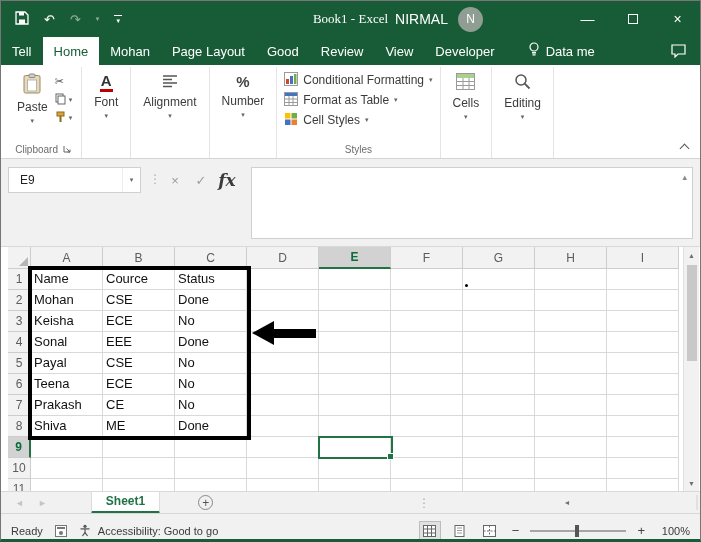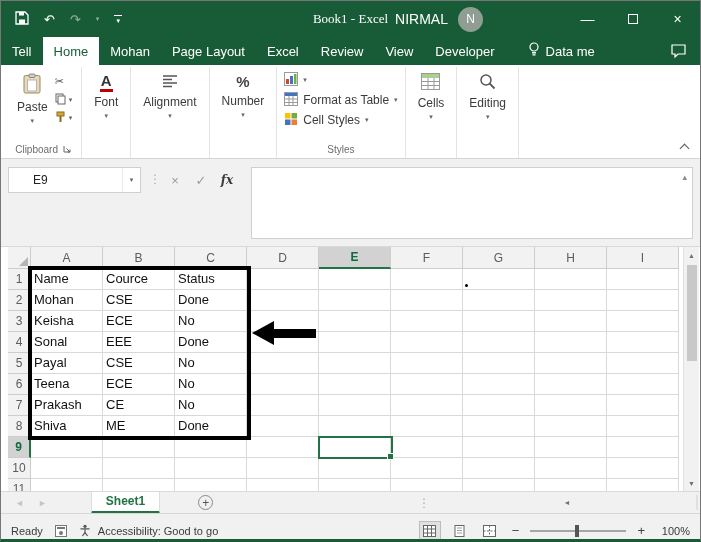--- a/index.html
+++ b/index.html
@@ -56,29 +56,29 @@
   .stylerow { display:flex; align-items:center; gap:5px; font-size:12px; color:#3b3b3b; height:16px; }
   .ribbon-collapse { position:absolute; right:12px; bottom:6px; }
   .cssup { display:block; width:7px; height:7px; border-left:1.5px solid #555;
            border-top:1.5px solid #555; transform:rotate(45deg); }
 
   
   .fstrip { height:88px; background:#f1f1f1; flex:none; position:relative;
             border-bottom:1px solid #d9d9d9; }
   .namebox { position:absolute; left:7px; top:8px; width:133px; height:26px; background:#fff;
              border:1px solid #d0d0d0; display:flex; align-items:center; font-size:12px; color:#222; }
-  .nbtext { flex:1; padding-left:24px; }
+  .nbtext { flex:1; padding-left:11px; }
   .nbchev { width:18px; height:100%; display:flex; align-items:center; justify-content:center;
             font-size:7px; color:#666; border-left:1px solid #ececec; }
   .fsep { position:absolute; left:148px; top:13px; color:#adadad; font-size:12px; }
   .fbtn { position:absolute; top:8px; height:26px; width:24px; display:flex; align-items:center;
           justify-content:center; font-size:13px; color:#9c9c9c; }
   .fbtn.b1 { left:162px; } .fbtn.b2 { left:188px; }
   .fx { left:214px; font-family:"DejaVu Serif", serif; font-style:italic; font-weight:bold;
-        color:#3b3b3b; font-size:12px; }
+        color:#3b3b3b; font-size:17px; }
   .finput { position:absolute; left:250px; right:7px; top:8px; height:72px; background:#fff;
             border:1px solid #d0d0d0; }
   .fcollapse { position:absolute; right:5px; top:4px; font-size:9px; color:#8a8a8a; }
 
   
   .sheet { height:244px; flex:none; position:relative; background:#fff; }
   .gridwrap { position:absolute; left:7px; top:0; width:671px; height:244px; overflow:hidden; }
   .grid { display:grid; grid-template-columns:23px repeat(9,72px);
           grid-template-rows:22px repeat(11,21px); }
   .gcell { border-right:1px solid #d9d9d9; border-bottom:1px solid #d9d9d9; background:#fff;
@@ -174,21 +174,21 @@
       <div class="winbtn">×</div>
     </div>
   </div>
 
   <div class="tabrow">
     <div class="tabstrip">
         <div class="rtab">Tell</div>
         <div class="rtab active">Home</div>
         <div class="rtab">Mohan</div>
         <div class="rtab">Page Layout</div>
-        <div class="rtab">Excel</div>
+        <div class="rtab">Good</div>
         <div class="rtab">Review</div>
         <div class="rtab">View</div>
         <div class="rtab">Developer</div>
       </div>
     <div class="tellme">
       <span>
         <svg width="12" height="15" viewBox="0 0 12 15">
             <circle cx="6" cy="5" r="4" fill="none" stroke="#fff" stroke-width="1.2"></circle>
             <rect x="4" y="10" width="4" height="1.5" fill="#fff"></rect>
             <rect x="4.5" y="12.2" width="3" height="1.3" fill="#fff"></rect>
@@ -281,20 +281,21 @@
 
     <div class="rgroup">
       <div class="rbody stylecol">
         <div class="stylerow">
           <span><svg width="14" height="14" viewBox="0 0 14 14">
                 <rect x="0.5" y="0.5" width="13" height="13" fill="#fff" stroke="#9a9a9a"></rect>
                 <rect x="2" y="7" width="3" height="5" fill="#d24726"></rect>
                 <rect x="6" y="4" width="3" height="8" fill="#4472c4"></rect>
                 <rect x="10" y="2" width="2.5" height="10" fill="#70ad47"></rect>
               </svg></span>
+          <span>Conditional Formatting</span>
           <span class="bchev">▾</span>
         </div>
         <div class="stylerow">
           <span><svg width="14" height="14" viewBox="0 0 14 14">
                 <rect x="0.5" y="0.5" width="13" height="13" fill="#fff" stroke="#9a9a9a"></rect>
                 <rect x="1" y="1" width="12" height="3" fill="#4472c4"></rect>
                 <path d="M1 7 h12 M1 10.5 h12 M5 4 v9 M9 4 v9" stroke="#9a9a9a"></path>
               </svg></span>
           <span>Format as Table</span>
           <span class="bchev">▾</span>

